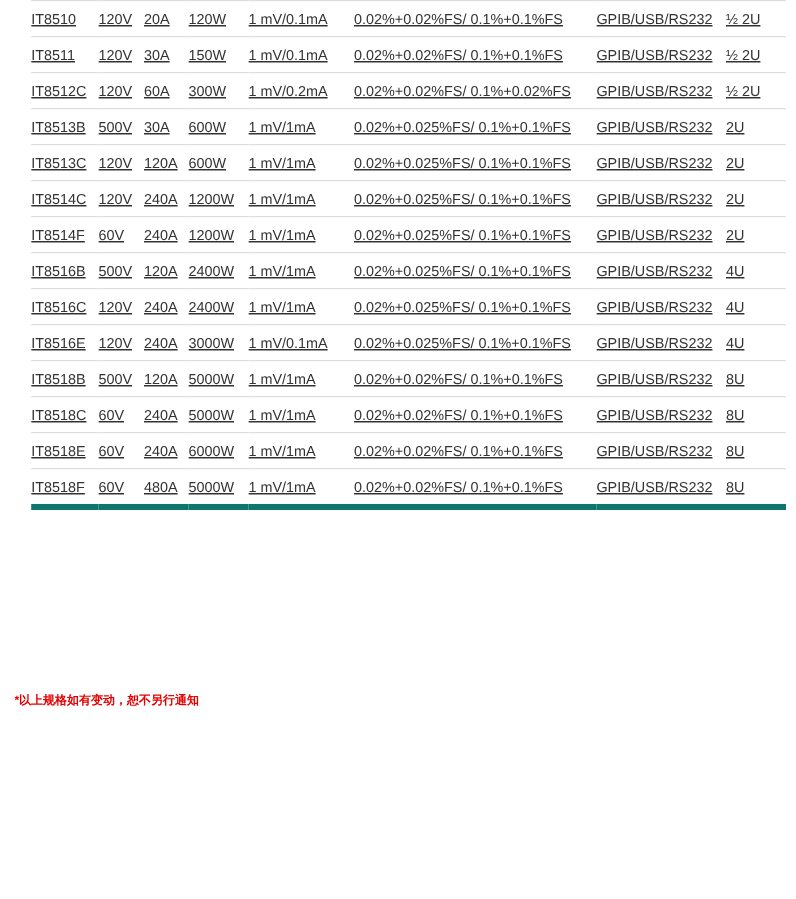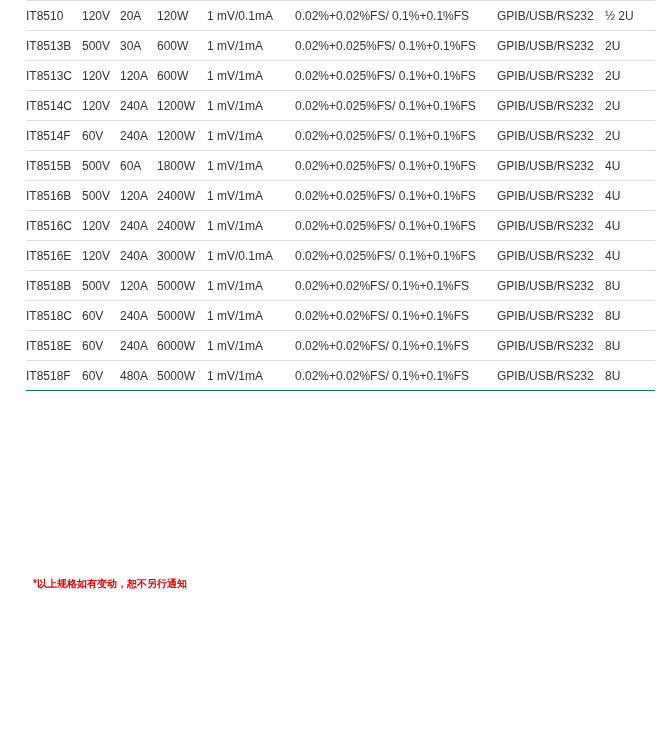--- a/index.html
+++ b/index.html
@@ -14,37 +14,38 @@
     overflow: hidden;
     font-family: "Liberation Sans", "DejaVu Sans", sans-serif;
   }
   .spec-table {
     position: absolute;
     left: 26px;
     top: 0;
     width: 629px;
     border-collapse: collapse;
     table-layout: fixed;
+    text-decoration: underline;
   }
   .spec-table td {
     height: 29px;
     padding: 0;
     font-size: 12px;
     color: #333333;
     border-top: 1px solid #dddddd;
     vertical-align: middle;
     white-space: nowrap;
     overflow: hidden;
   }
   .spec-table tr:last-child td {
-    border-bottom: 1px solid #0f766e;
+    border-bottom: 5px solid #0f766e;
   }
   .footnote {
     position: absolute;
-    left: 33px;
+    left: 12px;
     top: 577px;
     font-size: 10px;
     font-weight: bold;
     color: #e60000;
     white-space: nowrap;
   }
 </style>
 </head>
 <body>
 
@@ -64,20 +65,40 @@
     <td>IT8510</td>
     <td>120V</td>
     <td>20A</td>
     <td>120W</td>
     <td>1 mV/0.1mA</td>
     <td>0.02%+0.02%FS/ 0.1%+0.1%FS</td>
     <td>GPIB/USB/RS232</td>
     <td>½ 2U</td>
   </tr>
       <tr>
+    <td>IT8511</td>
+    <td>120V</td>
+    <td>30A</td>
+    <td>150W</td>
+    <td>1 mV/0.1mA</td>
+    <td>0.02%+0.02%FS/ 0.1%+0.1%FS</td>
+    <td>GPIB/USB/RS232</td>
+    <td>½ 2U</td>
+  </tr>
+      <tr>
+    <td>IT8512C</td>
+    <td>120V</td>
+    <td>60A</td>
+    <td>300W</td>
+    <td>1 mV/0.2mA</td>
+    <td>0.02%+0.02%FS/ 0.1%+0.02%FS</td>
+    <td>GPIB/USB/RS232</td>
+    <td>½ 2U</td>
+  </tr>
+      <tr>
     <td>IT8513B</td>
     <td>500V</td>
     <td>30A</td>
     <td>600W</td>
     <td>1 mV/1mA</td>
     <td>0.02%+0.025%FS/ 0.1%+0.1%FS</td>
     <td>GPIB/USB/RS232</td>
     <td>2U</td>
   </tr>
       <tr>
@@ -102,30 +123,20 @@
   </tr>
       <tr>
     <td>IT8514F</td>
     <td>60V</td>
     <td>240A</td>
     <td>1200W</td>
     <td>1 mV/1mA</td>
     <td>0.02%+0.025%FS/ 0.1%+0.1%FS</td>
     <td>GPIB/USB/RS232</td>
     <td>2U</td>
-  </tr>
-      <tr>
-    <td>IT8515B</td>
-    <td>500V</td>
-    <td>60A</td>
-    <td>1800W</td>
-    <td>1 mV/1mA</td>
-    <td>0.02%+0.025%FS/ 0.1%+0.1%FS</td>
-    <td>GPIB/USB/RS232</td>
-    <td>4U</td>
   </tr>
       <tr>
     <td>IT8516B</td>
     <td>500V</td>
     <td>120A</td>
     <td>2400W</td>
     <td>1 mV/1mA</td>
     <td>0.02%+0.025%FS/ 0.1%+0.1%FS</td>
     <td>GPIB/USB/RS232</td>
     <td>4U</td>

